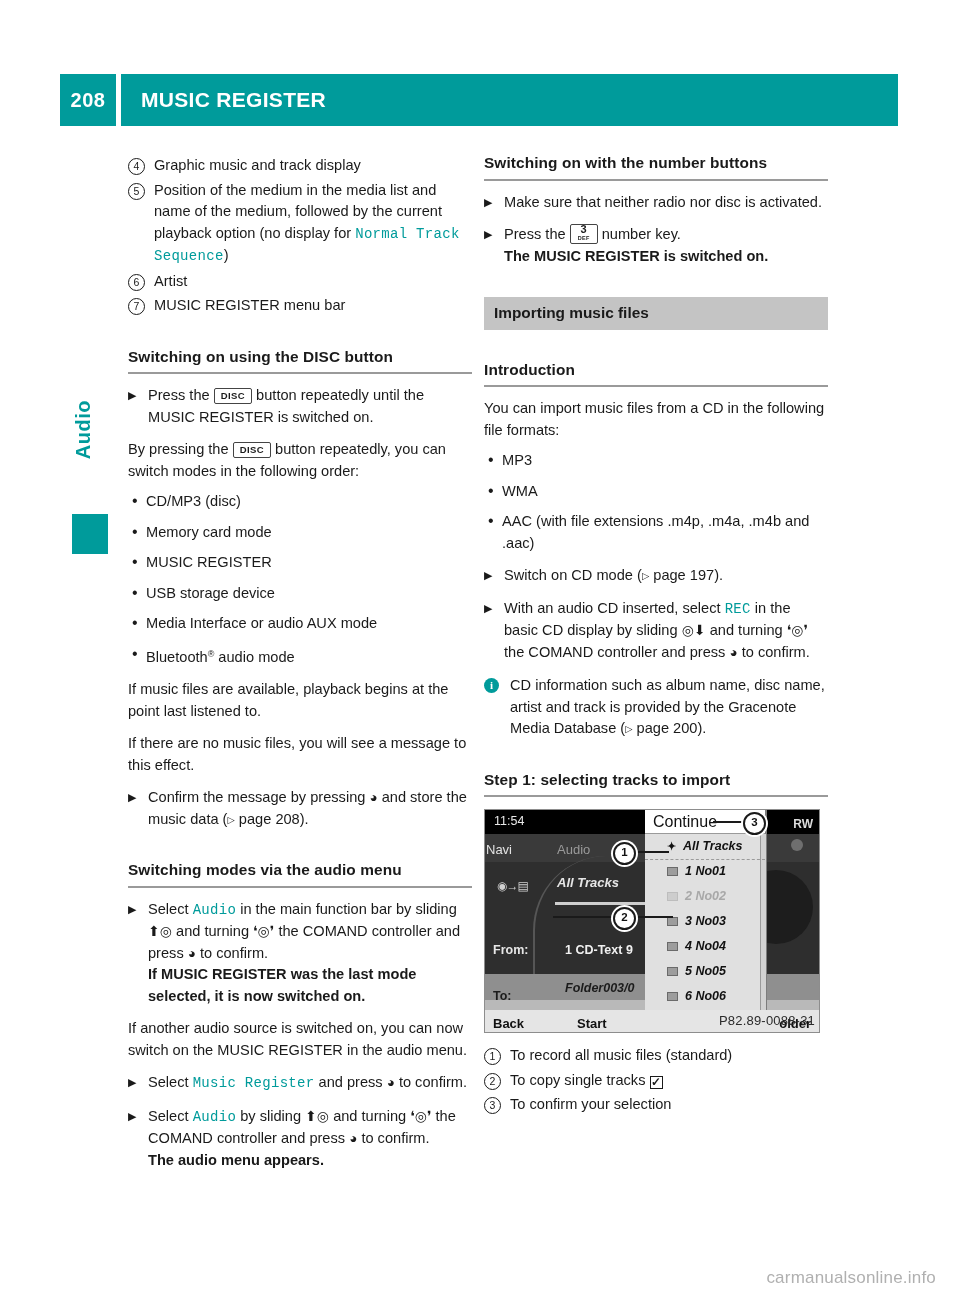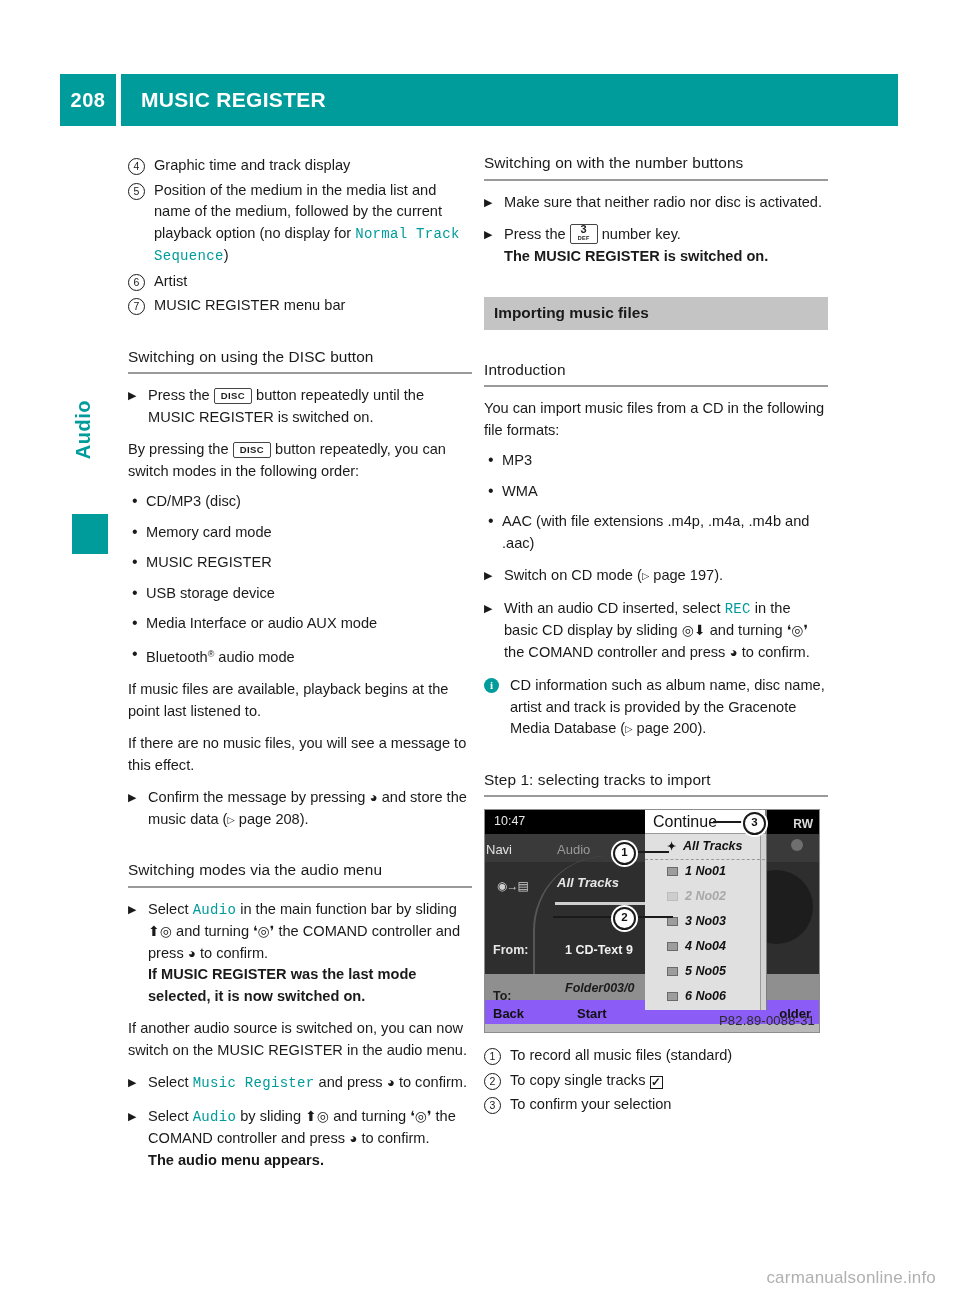--- a/index.html
+++ b/index.html
@@ -85,21 +85,21 @@
     width: 344px;
     font-size: 14.6px;
     line-height: 21.5px;
   }
   .col-left  { left: 128px; }
   .col-right { left: 484px; }
 
   
   .h2 {
     font-size: 15.4px;
-    font-weight: normal;
+    font-weight: bold;
     margin: 29px 0 0 0;
     padding-bottom: 5px;
     border-bottom: 2px solid #9a9a9a;
     letter-spacing: 0.1px;
   }
   .h2.first { margin-top: 0; }
   .h2-gray {
     background: #c4c4c4;
     font-size: 15.4px;
     font-weight: bold;
@@ -316,23 +316,23 @@
   }
   .shot-torow {
     position: absolute; left: 0; top: 164px;
     width: 100%; height: 26px;
     background: #8f8f8f; color: #1c1c1c;
     box-sizing: border-box;
   }
   .shot-torow .lbl { position: absolute; left: 8px; top: 12px; font-size: 12.5px; font-weight: bold; }
   .shot-torow .val { position: absolute; left: 80px; top: 4px; font-size: 12.5px; font-weight: bold; font-style: italic; white-space: nowrap; }
   .shot-btnrow {
-    position: absolute; left: 0; top: 190px;
+    position: absolute; left: 0; top: 200px;
     width: 100%; height: 24px;
-    background: #8b5cf6; color: #111;
+    background: #e5e5e5; color: #111;
     box-sizing: border-box;
   }
   .shot-btnrow span { position: absolute; top: 3px; font-size: 13px; font-weight: bold; }
   .bt-back { left: 8px; }
   .bt-start { left: 92px; }
   .bt-folder { right: 8px; }
   .shot-code {
     position: absolute; right: 4px; bottom: 1px;
     font-size: 13px; color: #2b2b2b;
     font-family: "Liberation Sans", sans-serif;
@@ -430,21 +430,21 @@
 
 <div class="side-tab">
   <div class="side-tab-label">Audio</div>
   <div class="side-tab-marker"></div>
 </div>
 
 <div class="col col-left">
 
   <div class="callout">
     <span class="cnum">4</span>
-    <span>Graphic time and track display</span>
+    <span>Graphic music and track display</span>
   </div>
 
   <div class="callout">
     <span class="cnum">5</span>
     <span>Position of the medium in the media list and name of the medium, followed by the current playback option (no display for </span><span class="mono">Normal Track Sequence</span><span>)</span>
   </div>
 
   <div class="callout">
     <span class="cnum">6</span>
     <span>Artist</span>
@@ -567,21 +567,21 @@
   <div class="note">
     <span class="inote">i</span>
     <span>CD information such as album name, disc name, artist and track is provided by the Gracenote Media Database (</span><span class="pgref"><span class="tri">▷</span> <span>page 200</span></span><span>).</span>
   </div>
 
   <div class="h2">Step 1: selecting tracks to import</div>
 
   <div class="shot">
 
     <div class="shot-status">
-      <span>10:47</span>
+      <span>11:54</span>
       <span class="rw">RW</span>
     </div>
 
     <div class="shot-menubar">
       <span class="mb-navi">Navi</span>
       <span class="mb-audio">Audio</span>
       <span class="mb-dot"></span>
     </div>
 
     <div class="shot-main">

